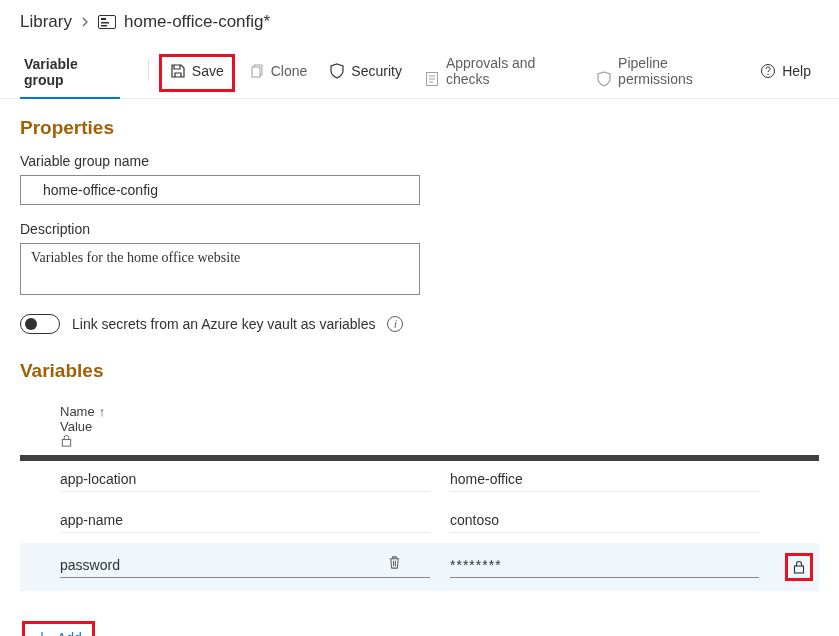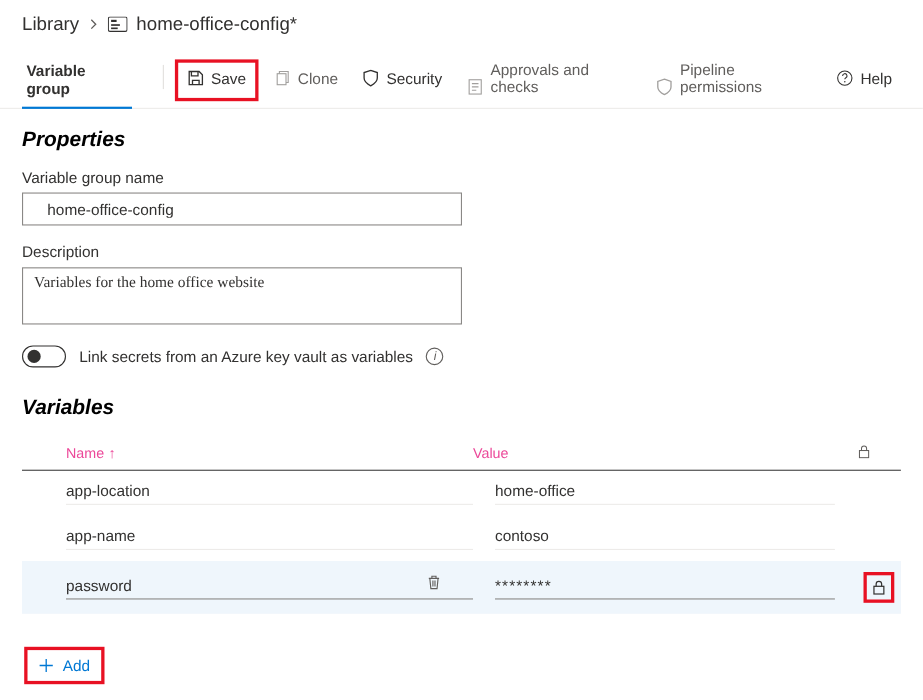--- a/index.html
+++ b/index.html
@@ -62,22 +62,21 @@
   .cmd.primary { color: #323130; }
   .cmd.help { margin-left: auto; }
   .highlight-red {
     border: 3px solid #e81123;
   }
   .content { padding: 18px 20px; }
   h2.section {
     font-size: 19px;
     font-weight: 600;
     margin-bottom: 14px;
-    color: #000000;
-    font-style: italic;
+    color: #a16207;
   }
   .field-label {
     font-size: 14px;
     color: #323130;
     margin-bottom: 6px;
   }
   .text-input {
     width: 400px;
     padding: 6px 22px;
     border: 1px solid #8a8886;
@@ -132,23 +131,24 @@
     font-style: italic;
     cursor: pointer;
   }
   .var-table {
     width: 100%;
     margin-top: 10px;
   }
   .var-header {
     display: flex;
     padding: 8px 0 8px 40px;
-    border-bottom: 1px solid #404040;
+    border-bottom: 6px solid #404040;
     font-size: 13px;
-    color: #ec4899;
+    color: #404040;
+    flex-direction: column;
   }
   .col-name { width: 370px; display:flex; align-items:center; gap:4px;}
   .col-value { flex: 1; }
   .col-lock { width: 40px; text-align: center; }
   .var-row {
     display: flex;
     align-items: center;
     padding: 10px 0 10px 40px;
     font-size: 14px;
     color: #323130;

